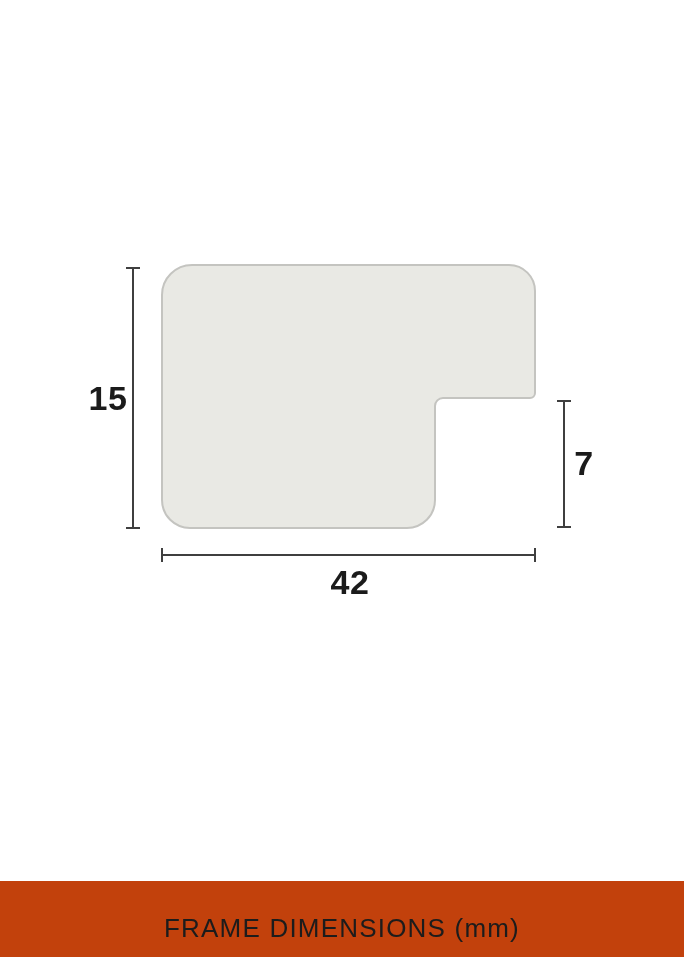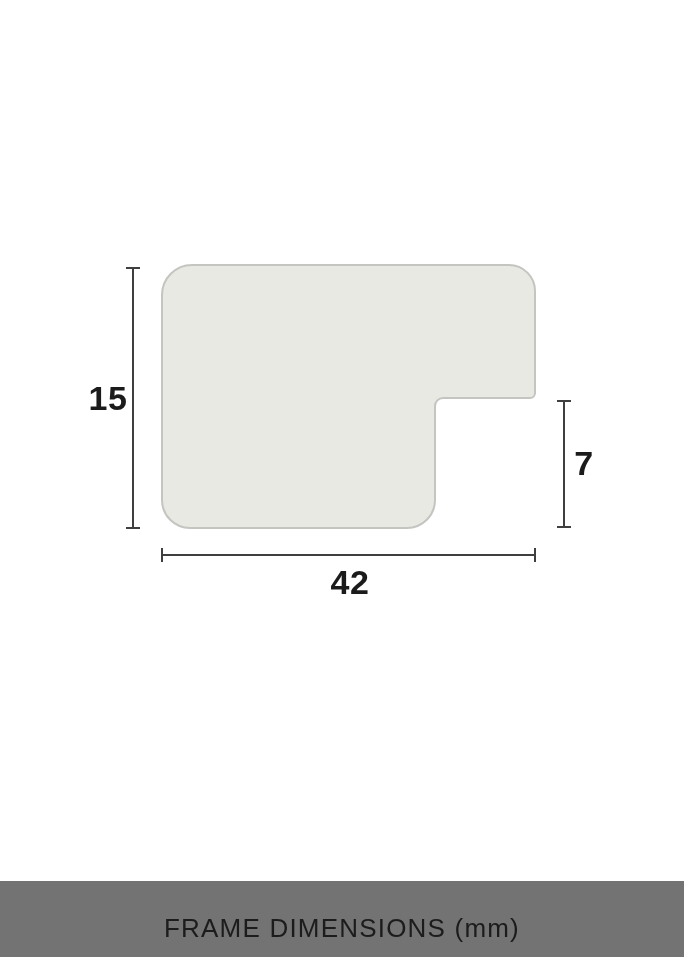--- a/index.html
+++ b/index.html
@@ -41,21 +41,21 @@
     color: #1b1b1b;
     letter-spacing: 0.5px;
     white-space: nowrap;
   }
   .footer-bar {
     position: absolute;
     left: 0;
     top: 881px;
     width: 684px;
     height: 76px;
-    background: #737373;
+    background: #c2410c;
   }
   .footer-caption {
     position: absolute;
     left: 50%;
     top: 32px;
     transform: translateX(-50%);
     font-size: 26px;
     font-weight: 400;
     letter-spacing: 1.2px;
     color: #1c1c1c;

